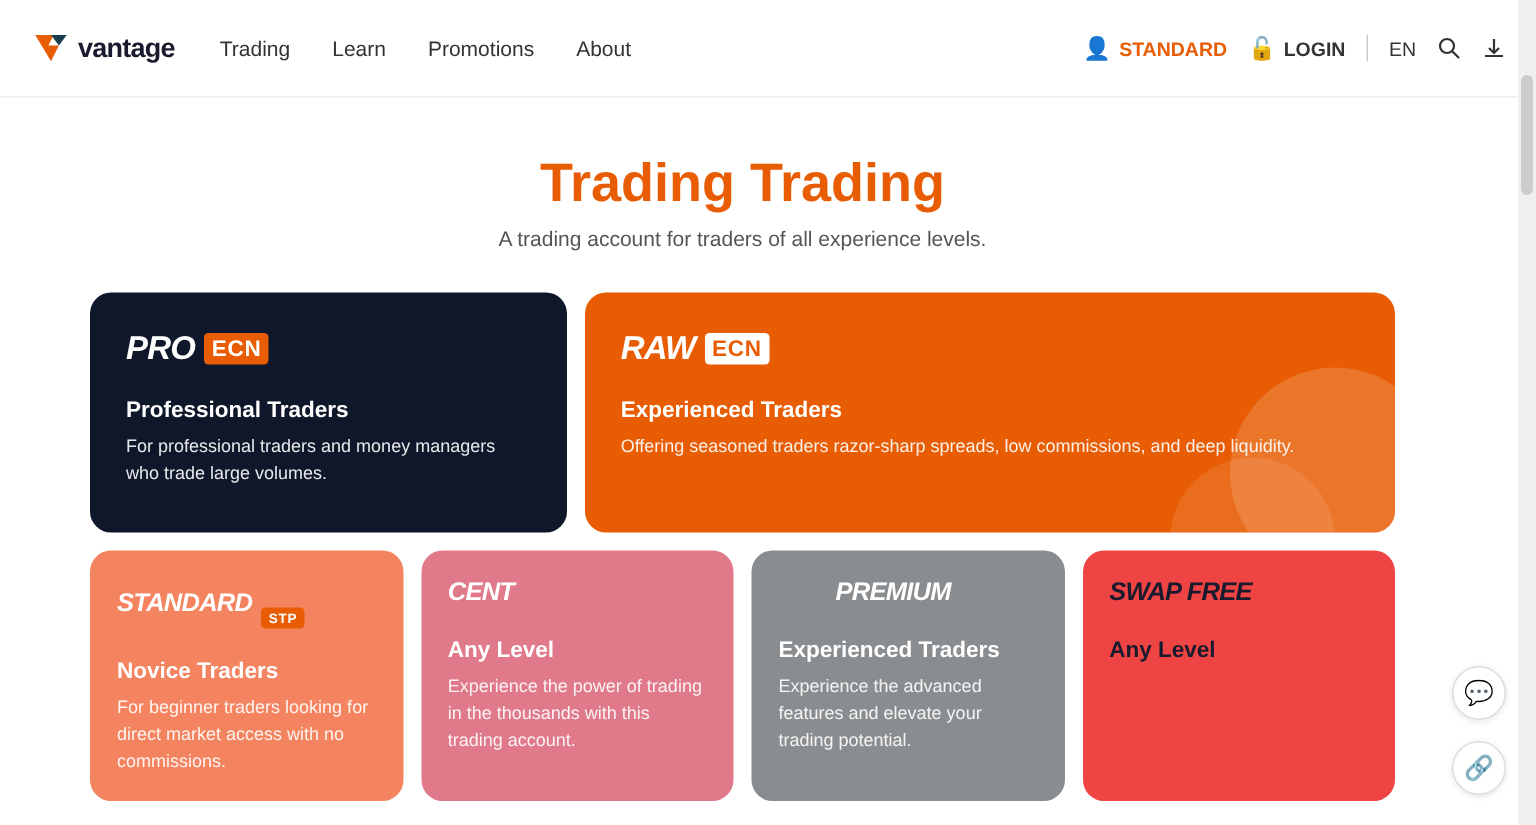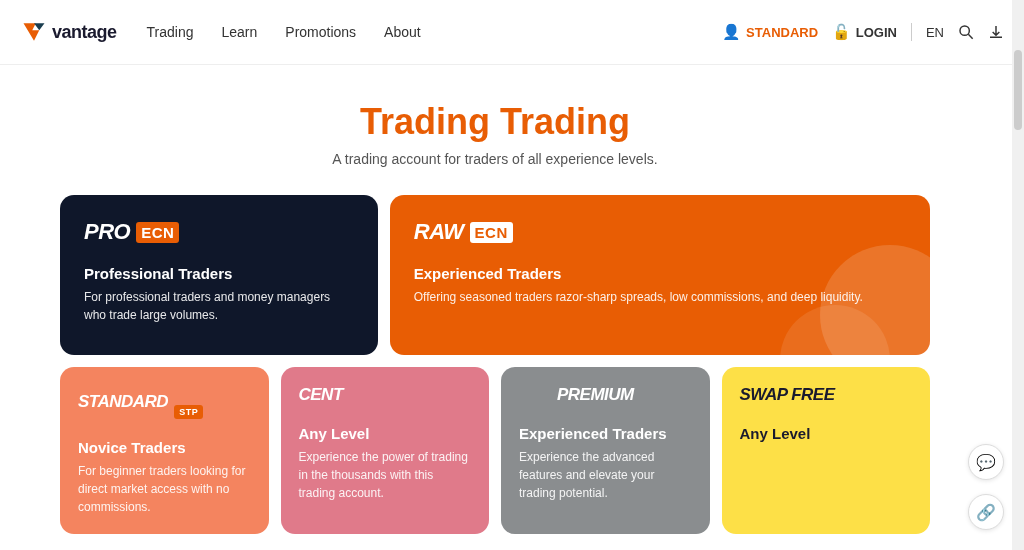--- a/index.html
+++ b/index.html
@@ -171,21 +171,21 @@
     }
     .card-cent {
       background: #e07a8a;
       color: #fff;
     }
     .card-premium {
       background: #8a8d8f;
       color: #fff;
     }
     .card-swapfree {
-      background: #fde047;
+      background: #ef4444;
       color: #333;
     }
 
     .card-label {
       display: flex;
       align-items: center;
       gap: 6px;
       margin-bottom: 20px;
     }
     .card-label-text {

